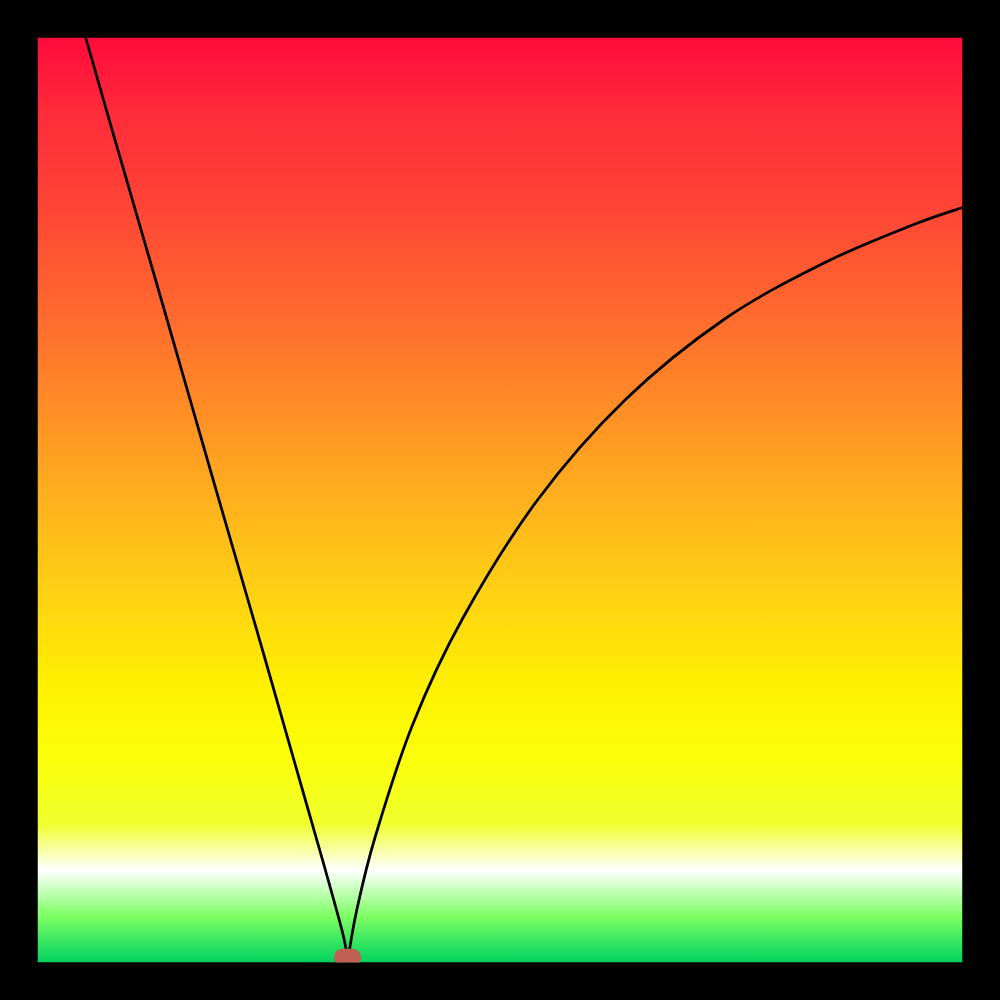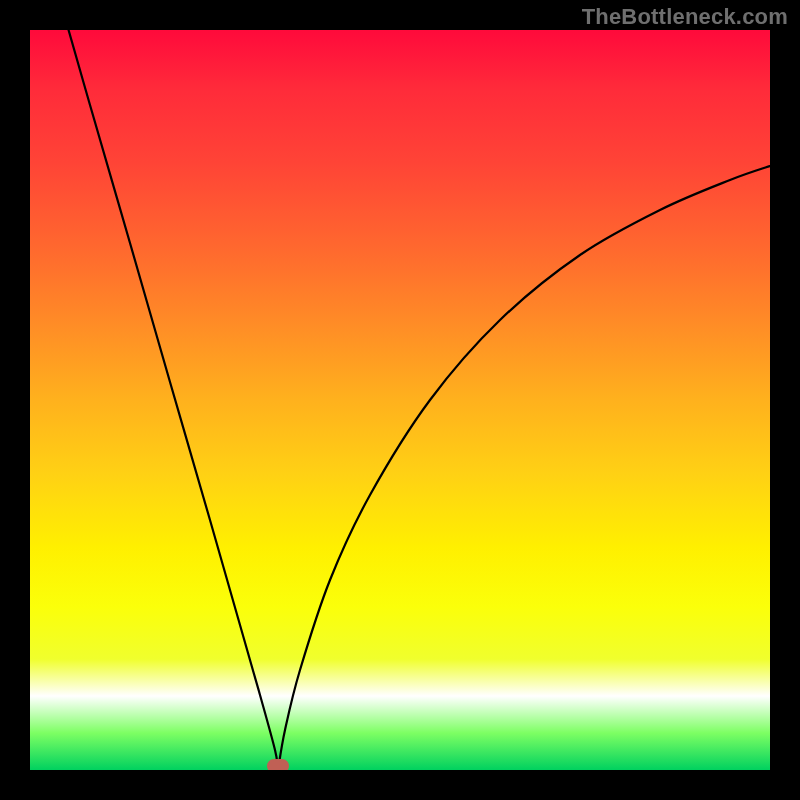--- a/index.html
+++ b/index.html
@@ -57,21 +57,20 @@
     width: 22px;
     height: 14px;
     border-radius: 7px;
     background: #c06055;
   }
 </style>
 </head>
 <body>
 
 <div class="frame">
-  <div class="watermark">TheBottleneck.com</div>
 
   <div class="plot">
     <div class="gradient"></div>
 
     <svg class="curve" viewBox="0 0 740 740" preserveAspectRatio="none">
       <path id="left-path" d="M 30 -30 C 35 -12.5, 48.333333333333336 34.5, 60 75 C 71.66666666666667 115.5, 86.66666666666667 166.83333333333334, 100 213 C 113.33333333333333 259.1666666666667, 126.66666666666667 305.8333333333333, 140 352 C 153.33333333333334 398.1666666666667, 168.33333333333334 449.5, 180 490 C 191.66666666666666 530.5, 201.66666666666666 565.8333333333334, 210 595 C 218.33333333333334 624.1666666666666, 224.16666666666666 644.1666666666666, 230 665 C 235.83333333333334 685.8333333333334, 242 707.5, 245 720 C 248 732.5, 247.5 736.6666666666666, 248 740" fill="none" stroke="#000" stroke-width="2.2" stroke-linecap="round"></path>
       <path id="right-path" d="M 248 740 C 249.16666666666666 733.3333333333334, 251.33333333333334 716.6666666666666, 255 700 C 258.6666666666667 683.3333333333334, 262.5 665, 270 640 C 277.5 615, 288.3333333333333 579.1666666666666, 300 550 C 311.6666666666667 520.8333333333334, 323.3333333333333 495, 340 465 C 356.6666666666667 435, 378.3333333333333 399.1666666666667, 400 370 C 421.6666666666667 340.8333333333333, 445 314.1666666666667, 470 290 C 495 265.8333333333333, 523.3333333333334 243.33333333333334, 550 225 C 576.6666666666666 206.66666666666666, 605 192.5, 630 180 C 655 167.5, 681.6666666666666 157.33333333333334, 700 150 C 718.3333333333334 142.66666666666666, 733.3333333333334 138.33333333333334, 740 136" fill="none" stroke="#000" stroke-width="2.2" stroke-linecap="round"></path>
     </svg>
 
     <div id="marker" class="marker" style="left: 237px; top: 729px;"></div>

